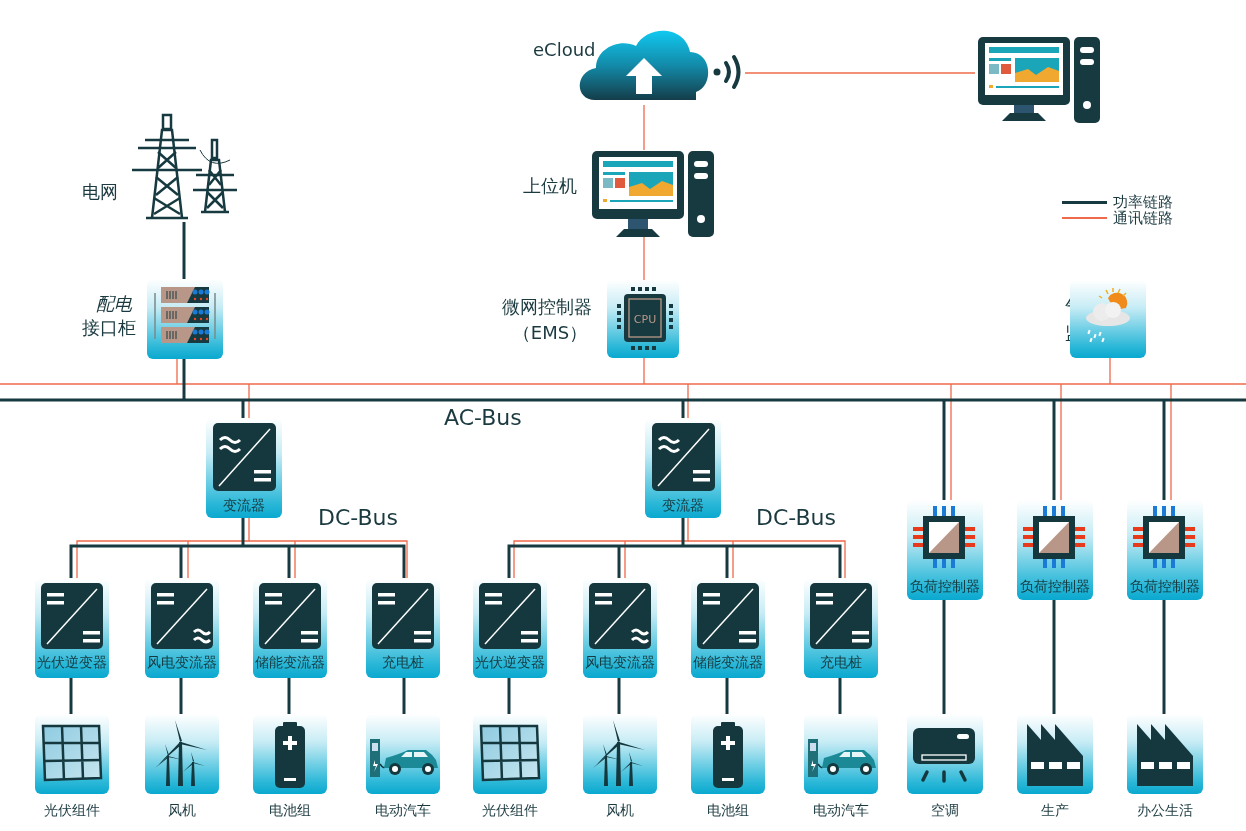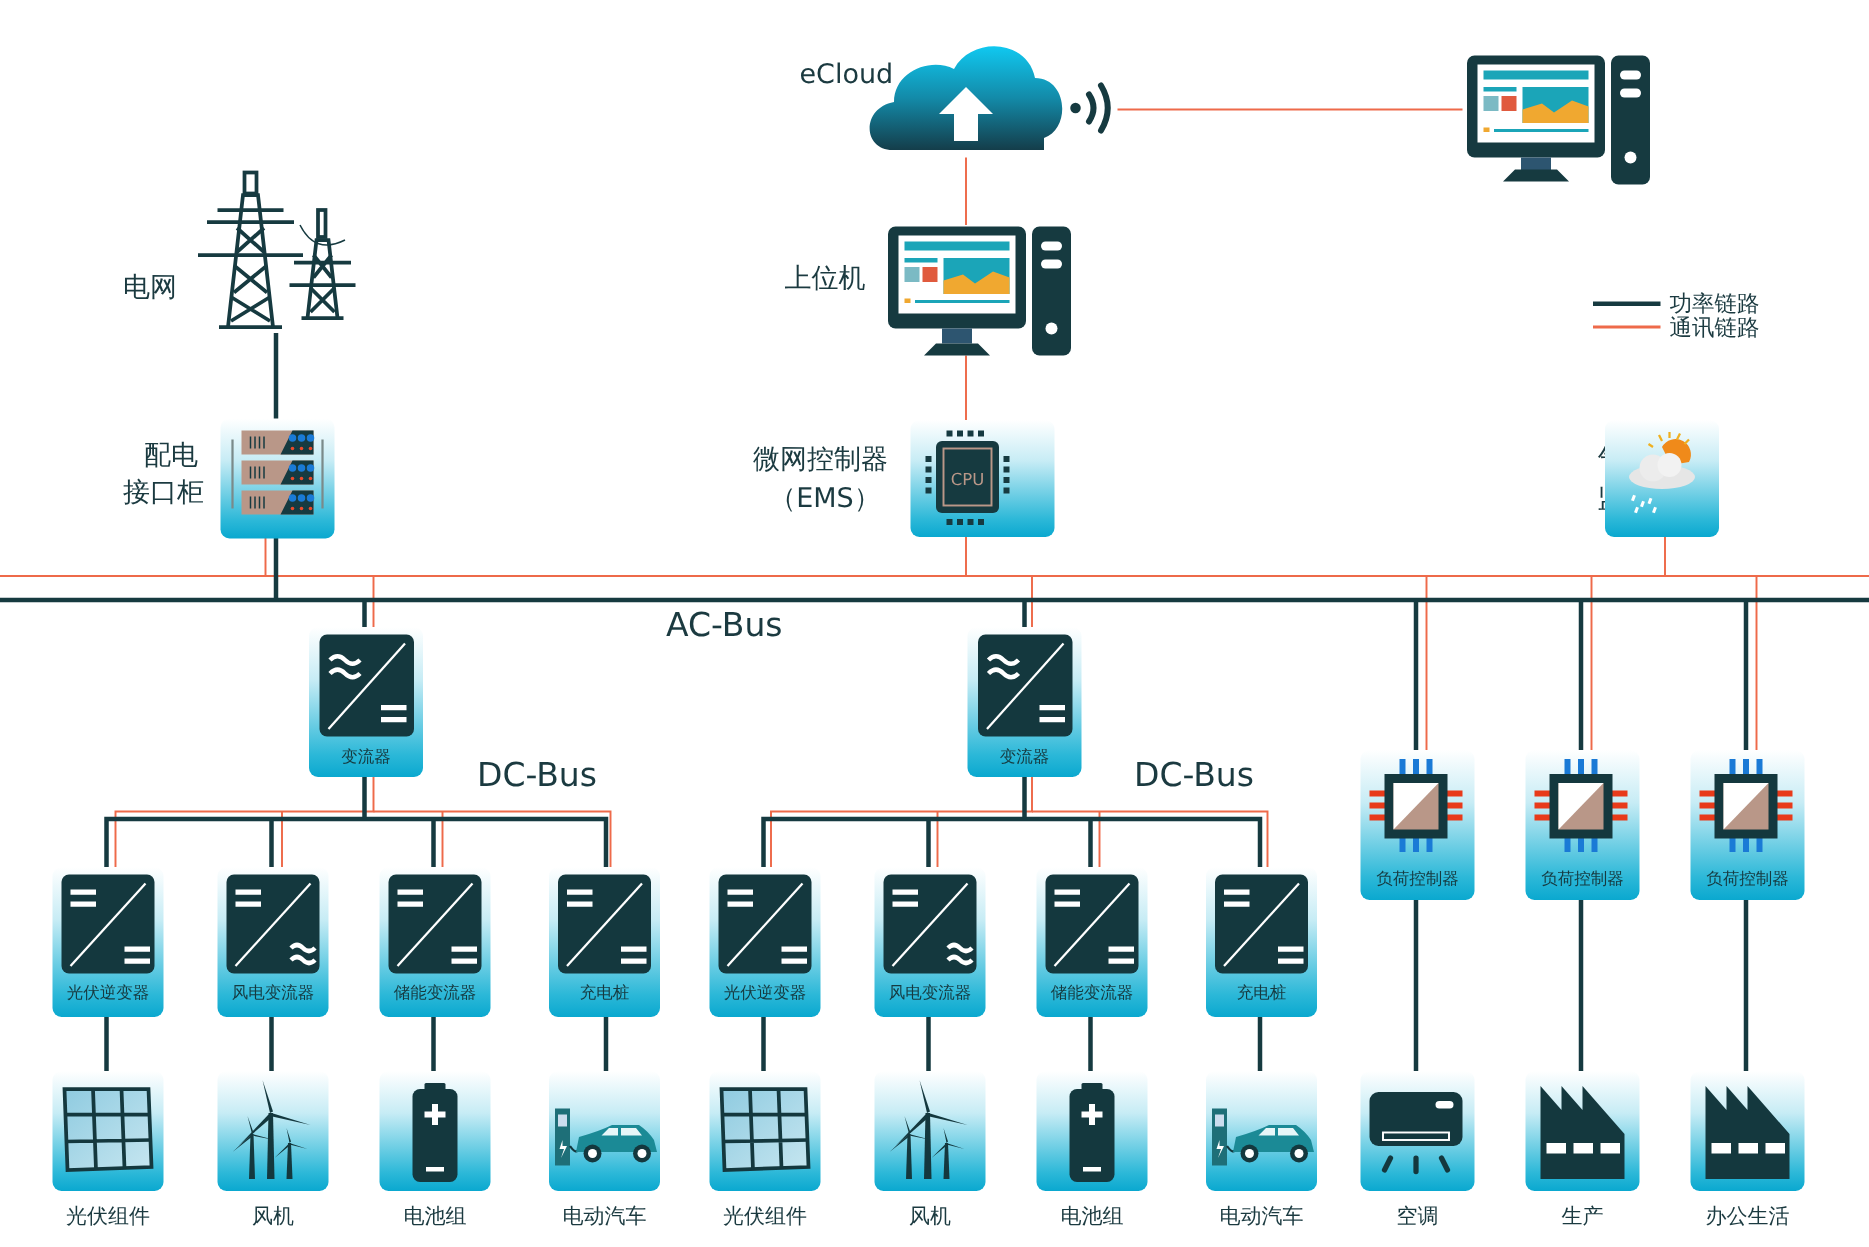--- a/index.html
+++ b/index.html
@@ -2,21 +2,21 @@
 <html><head>
 <meta charset="utf-8">
 <style>
   html, body { margin:0; padding:0; background:#fff; }
   body { width:1246px; height:831px; position:relative; overflow:hidden;
          font-family:"DejaVu Sans","Liberation Sans",sans-serif; color:#1b3a40; }
   #wires { position:absolute; left:0; top:0; width:1246px; height:831px; }
   .node { position:absolute; border-radius:6px;
           background:linear-gradient(to bottom,#ffffff 0%,#c7ecf5 35%,#2cb8d8 85%,#0aa8cf 100%); }
   .node svg { position:absolute; left:0; top:0; }
-  .node .cap { position:absolute; left:0; right:0; text-align:center; font-size:11px; color:#163a40; white-space:nowrap; }
+  .node .cap { position:absolute; left:0; right:0; text-align:center; font-size:14px; color:#163a40; white-space:nowrap; }
   .lbl { position:absolute; font-size:18px; color:#1b3a40; white-space:nowrap; line-height:24px; }
   .bot { position:absolute; font-size:14px; color:#1b3a40; text-align:center; width:90px; }
   .bus { position:absolute; font-size:22px; color:#1b3a40; }
   .legend { position:absolute; left:1062px; top:194px; font-size:15px; color:#1b3a40; }
   .legend .row { display:flex; align-items:center; height:16px; }
   .legend .ln { width:45px; margin-right:6px; }
 </style>
 </head>
 <body>
 
@@ -151,21 +151,21 @@
     <div class="ln" style="height:3px;background:#163a40;"></div>
     <span>功率链路</span>
   </div>
   <div class="row">
     <div class="ln" style="height:1.3px;background:#ee6a4a;"></div>
     <span>通讯链路</span>
   </div>
 </div>
 
 <div class="lbl" style="left:96px;top:292px;line-height:24px;text-align:right;width:52px;">
-  <div style="text-align:left;padding-left:0px;">配电</div>
+  <div style="text-align:left;padding-left:0px;font-style:italic;">配电</div>
   <div style="margin-left:-14px;text-align:left;font-family:Liberation Serif, serif;">接口柜</div>
 </div>
 <div class="node" style="left:147px;top:279px;width:76px;height:80px;">
   <svg width="76" height="80">
     <g stroke="#7a8a8a" stroke-width="1.5" fill="none">
         <path d="M8,14 L8,60 M68,14 L68,60"></path>
       </g>
     <g id="rack">
       <rect x="14" y="8" width="48" height="16" fill="#b99788"></rect>
         <path d="M40,24 L48,8 L62,8 L62,24 Z" fill="#163a40"></path>
@@ -179,21 +179,21 @@
     </g>
     <use href="#rack" y="20"></use>
       <use href="#rack" y="40"></use>
   </svg>
 </div>
 
 <div class="lbl" style="left:502px;top:294px;line-height:26px;text-align:center;">
   <div>微网控制器</div>
   <div style="margin-left:6px;">（EMS）</div>
 </div>
-<div class="node" style="left:607px;top:280px;width:96px;height:78px;">
+<div class="node" style="left:607px;top:280px;width:72px;height:78px;">
   <svg width="76" height="78">
     <g fill="#163a40">
       <rect x="24" y="7" width="4" height="4"></rect>
         <rect x="31" y="7" width="4" height="4"></rect>
         <rect x="38" y="7" width="4" height="4"></rect>
         <rect x="45" y="7" width="4" height="4"></rect>
       <rect x="24" y="66" width="4" height="4"></rect>
         <rect x="31" y="66" width="4" height="4"></rect>
         <rect x="38" y="66" width="4" height="4"></rect>
         <rect x="45" y="66" width="4" height="4"></rect>

